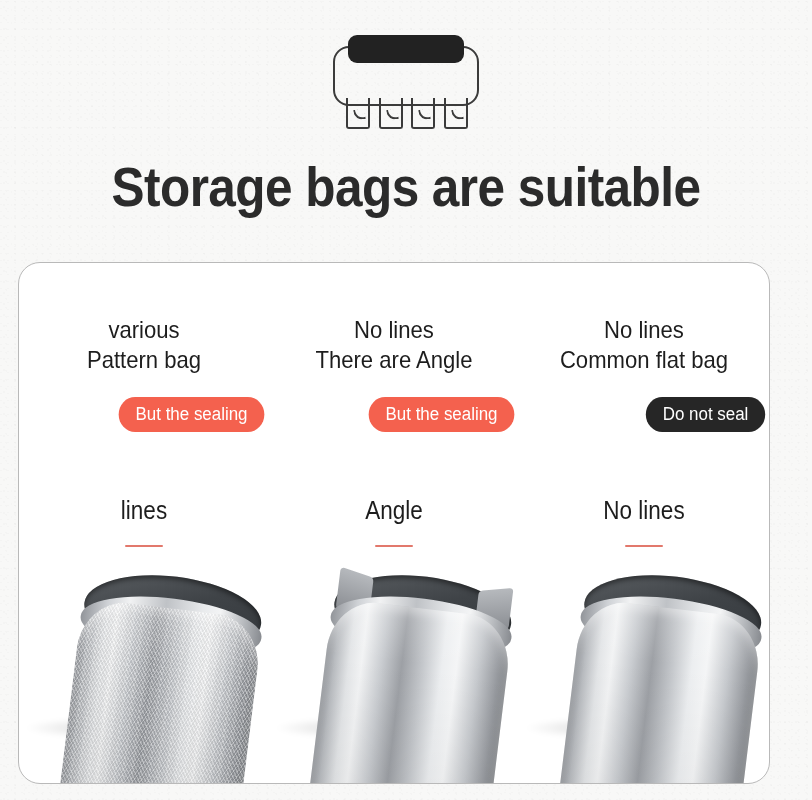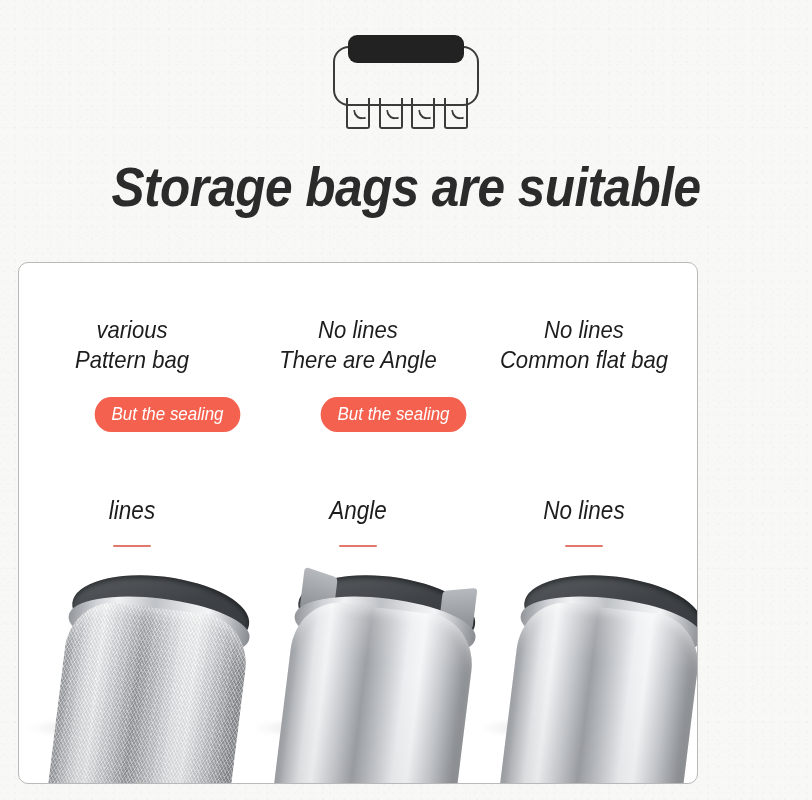--- a/index.html
+++ b/index.html
@@ -20,21 +20,20 @@
   .page {
     position: absolute;
     inset: 0;
     background:
       radial-gradient(circle at 12% 22%, rgba(0,0,0,0.016) 0 1px, transparent 1px),
       radial-gradient(circle at 37% 61%, rgba(0,0,0,0.014) 0 1px, transparent 1px),
       radial-gradient(circle at 72% 18%, rgba(0,0,0,0.015) 0 1px, transparent 1px),
       radial-gradient(circle at 88% 77%, rgba(0,0,0,0.013) 0 1px, transparent 1px),
       #f8f8f7;
     background-size: 7px 7px, 11px 11px, 9px 9px, 13px 13px, auto;
-    font-style: italic;
   }
 
   
   .icon-wrap {
     position: absolute;
     top: 28px;
     left: 0;
     width: 812px;
     height: 100px;
     display: flex;
@@ -106,25 +105,25 @@
     letter-spacing: -0.6px;
     transform: scaleX(0.9);
     font-family: "Liberation Sans", sans-serif;
   }
 
   
   .card {
     position: absolute;
     left: 18px;
     top: 262px;
-    width: 680px;
+    width: 752px;
     height: 522px;
     background: #ffffff;
     border: 1.3px solid #b9b9b9;
-    border-radius: 10px;
+    border-radius: 22px;
     overflow: hidden;
   }
 
   .columns {
     position: absolute;
     top: 0;
     left: 0;
     width: 100%;
     height: 100%;
     display: flex;
@@ -347,20 +346,23 @@
           <div class="bag-lip"></div>
           <div class="bag-front"></div>
         </div>
       </div>
 
       <div class="col">
         <div class="col-heading">
           <div>No lines</div>
           <div>Common flat bag</div>
         </div>
+        <div class="pill-row">
+          <span class="pill dark">Do not seal</span>
+        </div>
         <div class="sub-label">No lines</div>
         <div class="dash"></div>
         <div class="bag-shadow"></div>
         <div class="bag">
           <div class="bag-mouth"></div>
           <div class="bag-lip"></div>
           <div class="bag-front"></div>
         </div>
       </div>
 

